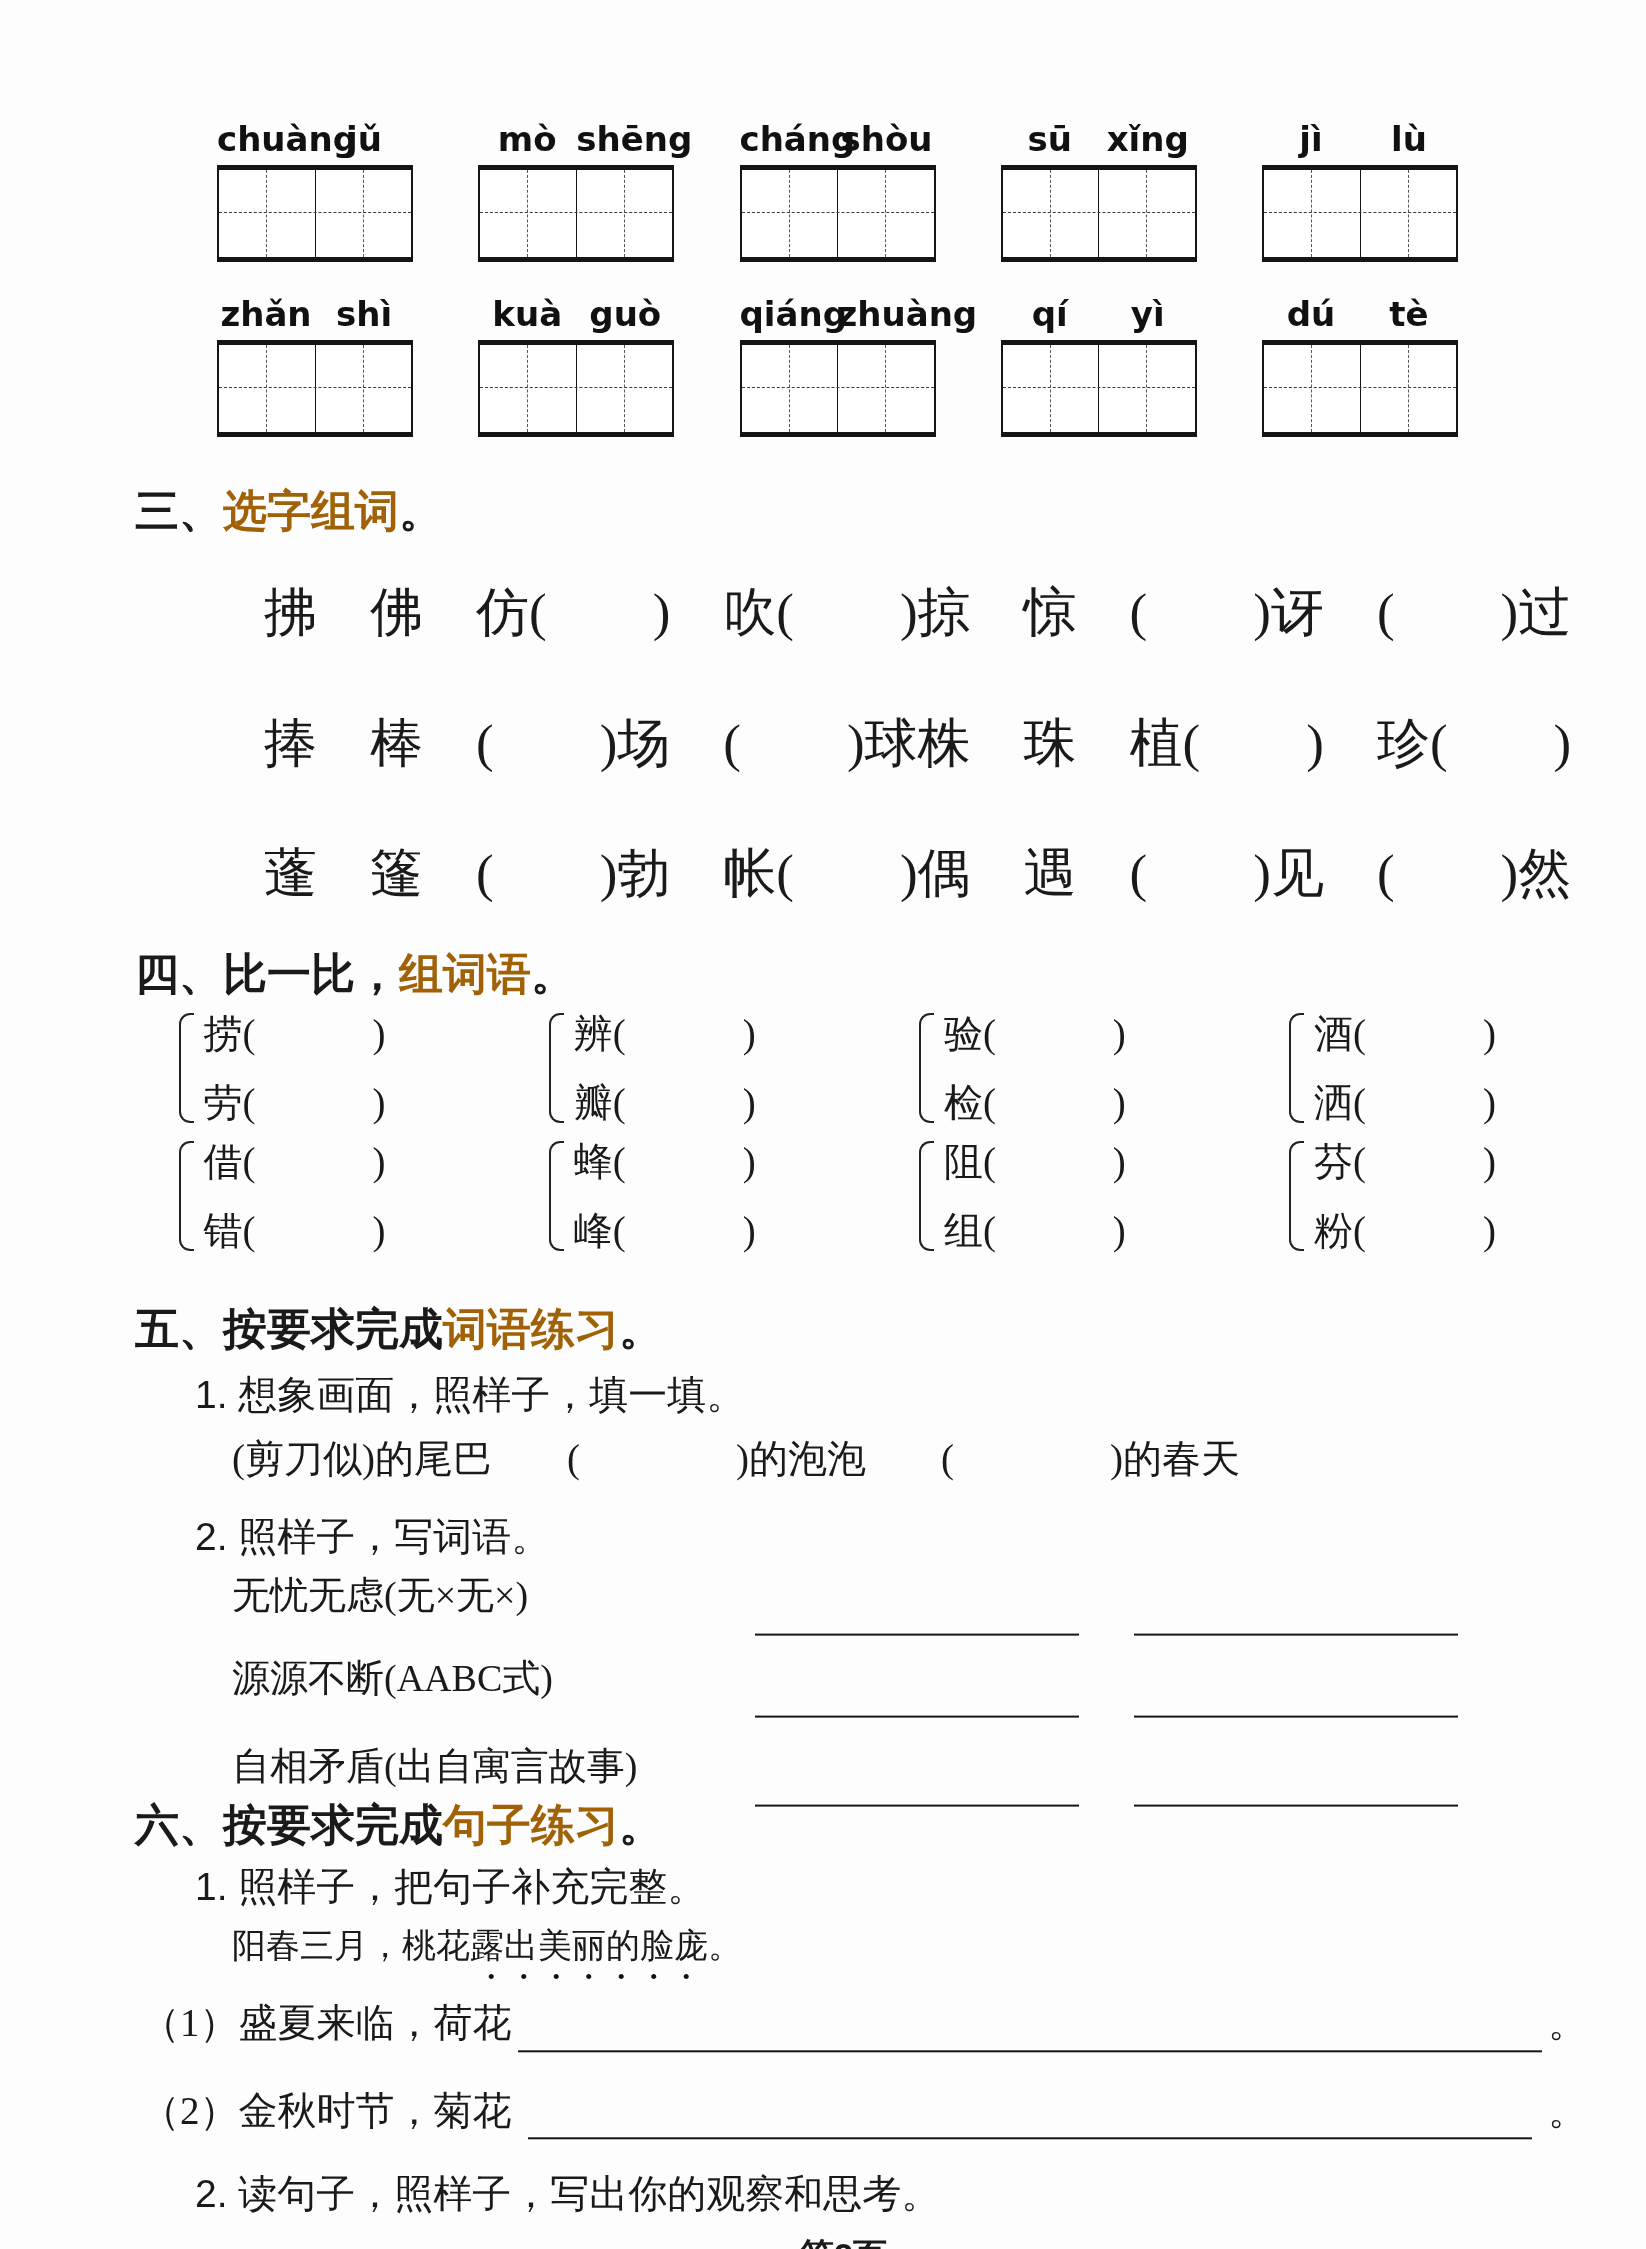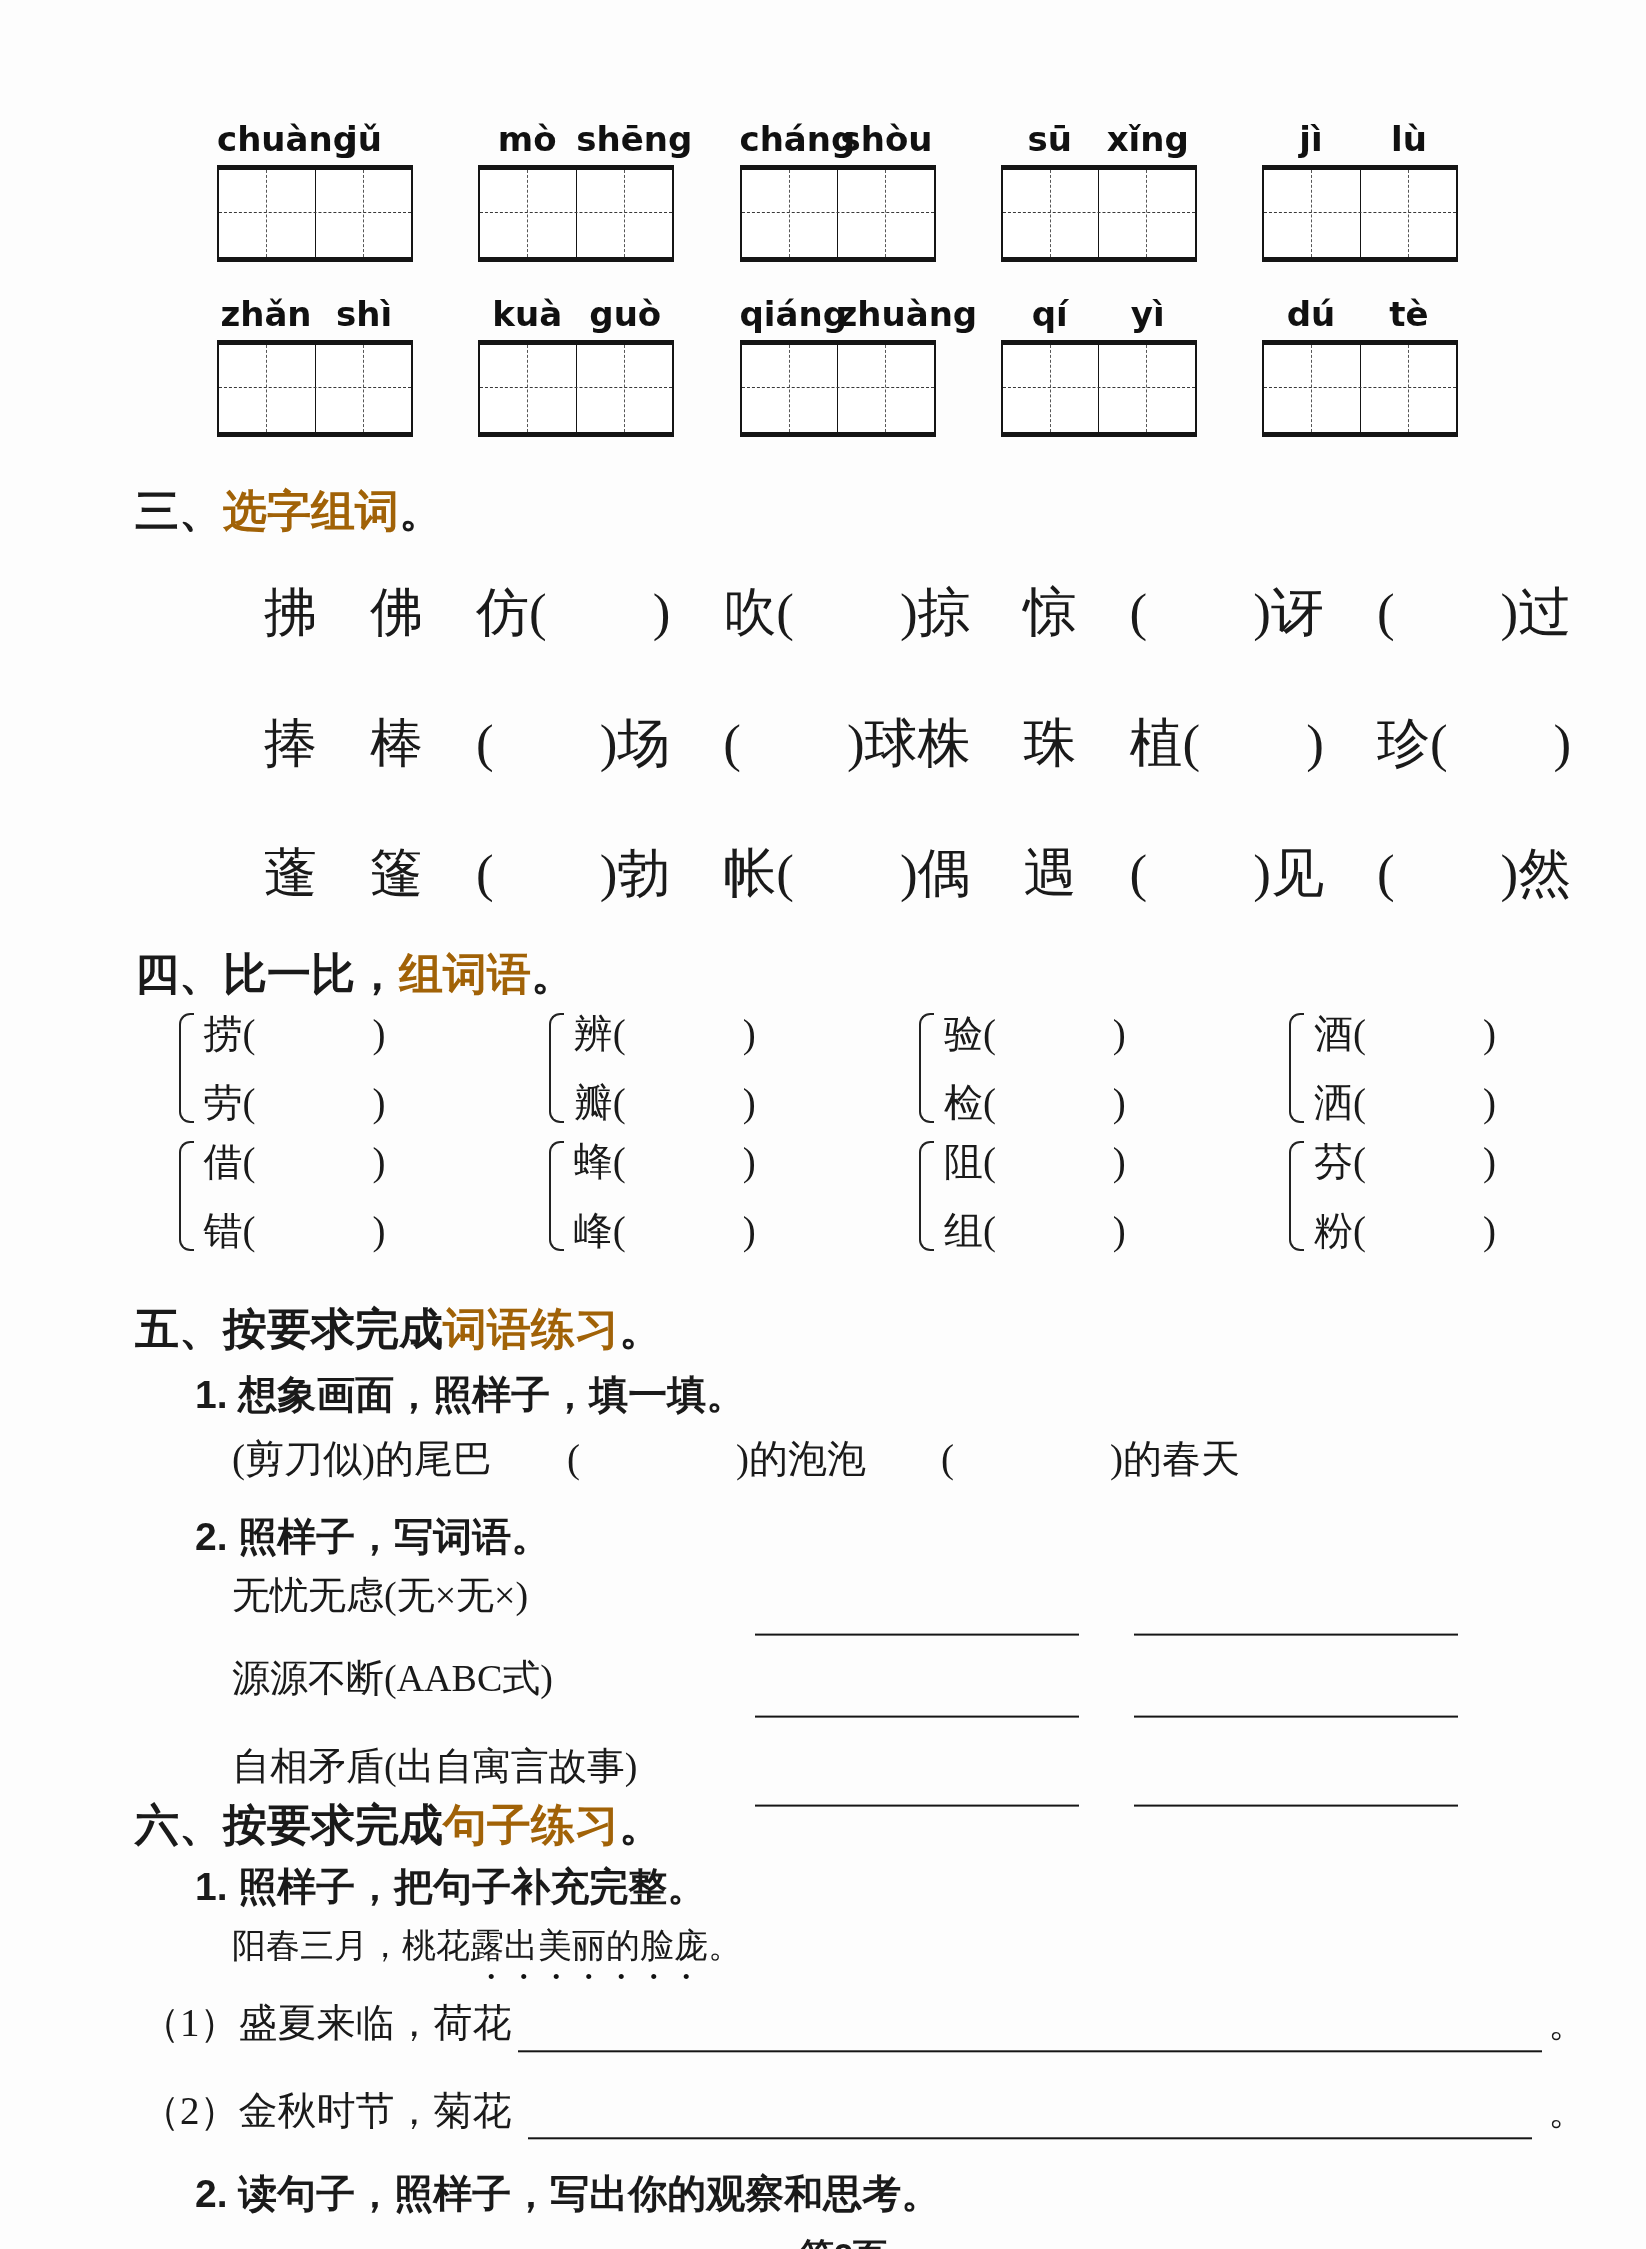--- a/index.html
+++ b/index.html
@@ -55,21 +55,21 @@
   .pair { display:flex; align-items:stretch; gap:10px; }
   .brace {
     width:12.6px; border-left:2.5px solid #222; border-top:2.5px solid #222;
     border-bottom:2.5px solid #222; border-radius:11.3px 0 0 11.3px;
   }
   .pair-items { display:flex; flex-direction:column; justify-content:space-between; gap:30px; padding:1.3px 0; }
   .pair-items span { font-size:39px; line-height:1; white-space:nowrap; }
 
   
   .item-label {
-    margin-left:195px; font-family:"Liberation Sans", sans-serif; font-weight:bold;
+    margin-left:195px; font-family:"Liberation Sans", sans-serif; font-weight:normal;
     font-size:39px; line-height:1.15; white-space:nowrap;
   }
   .il-1 { margin-top:17.6px; } .il-2 { margin-top:33px; }
   .il-3 { margin-top:14px; } .il-4 { margin-top:39px; }
   .fill-row { display:flex; gap:75px; margin:20px 0 0 232px; font-size:39px; line-height:1.15; white-space:nowrap; }
   .example-row { display:flex; align-items:flex-end; margin:39px 75px 0 232px;gap:8px; }
   .example-row.first { margin-top:14px; }
   .example-row.third { margin-top:45px; }
   .ex-label { width:515px; font-size:38px; line-height:1.15; white-space:nowrap; }
   .blank {

